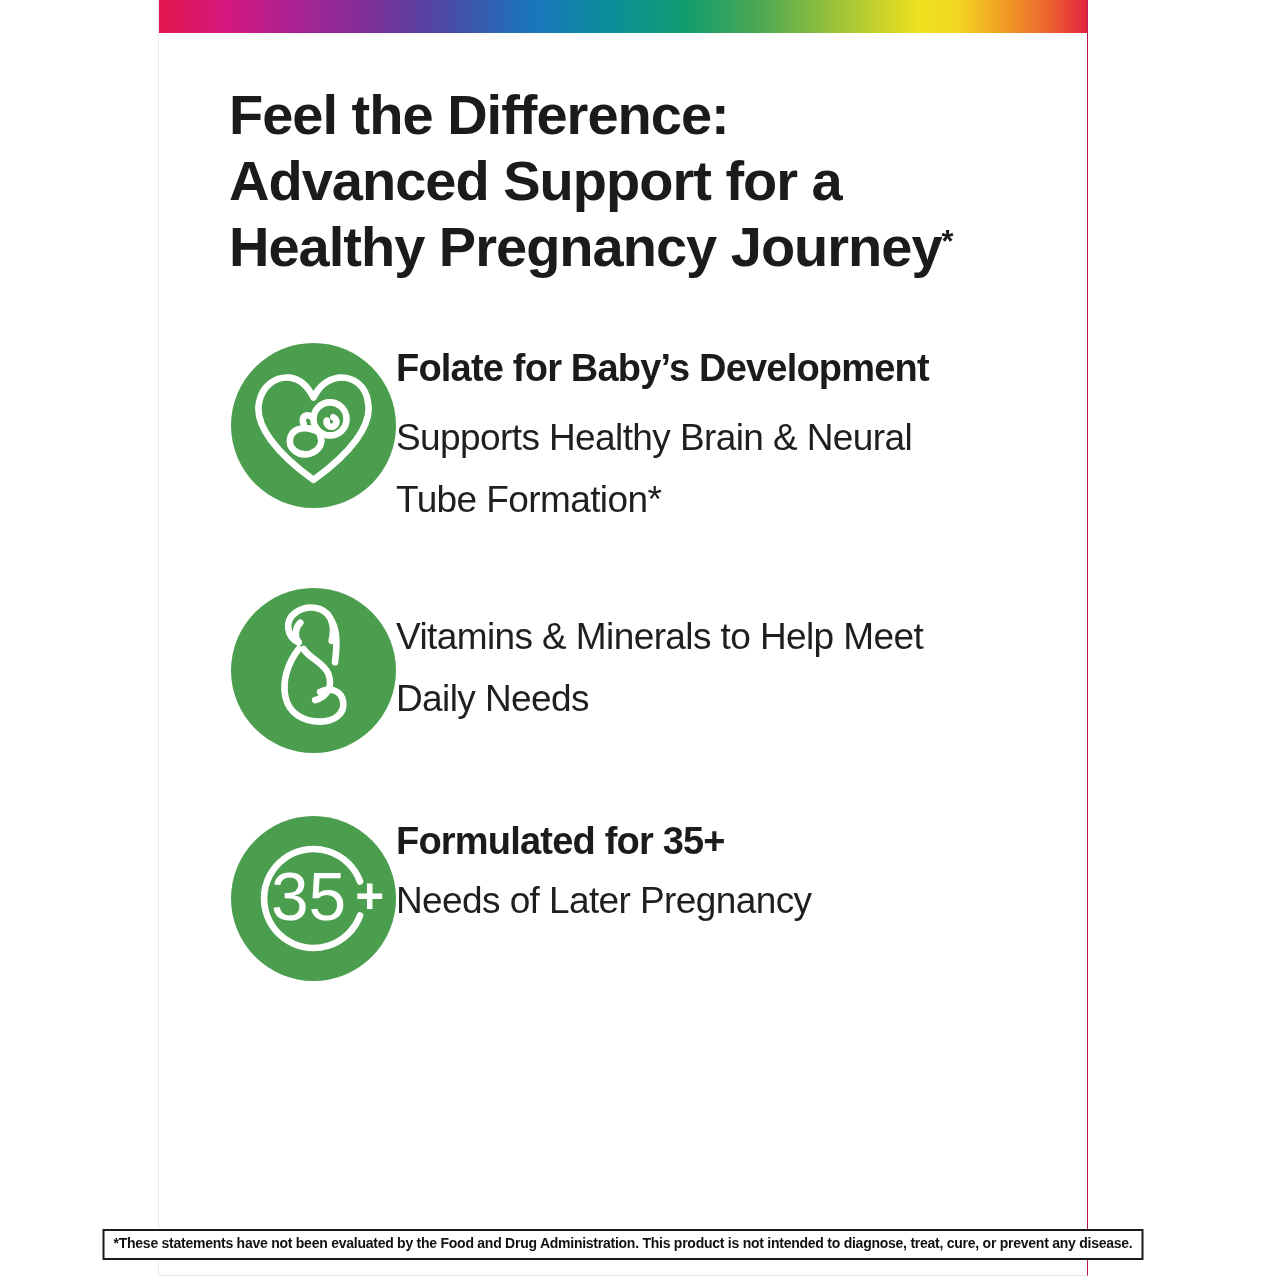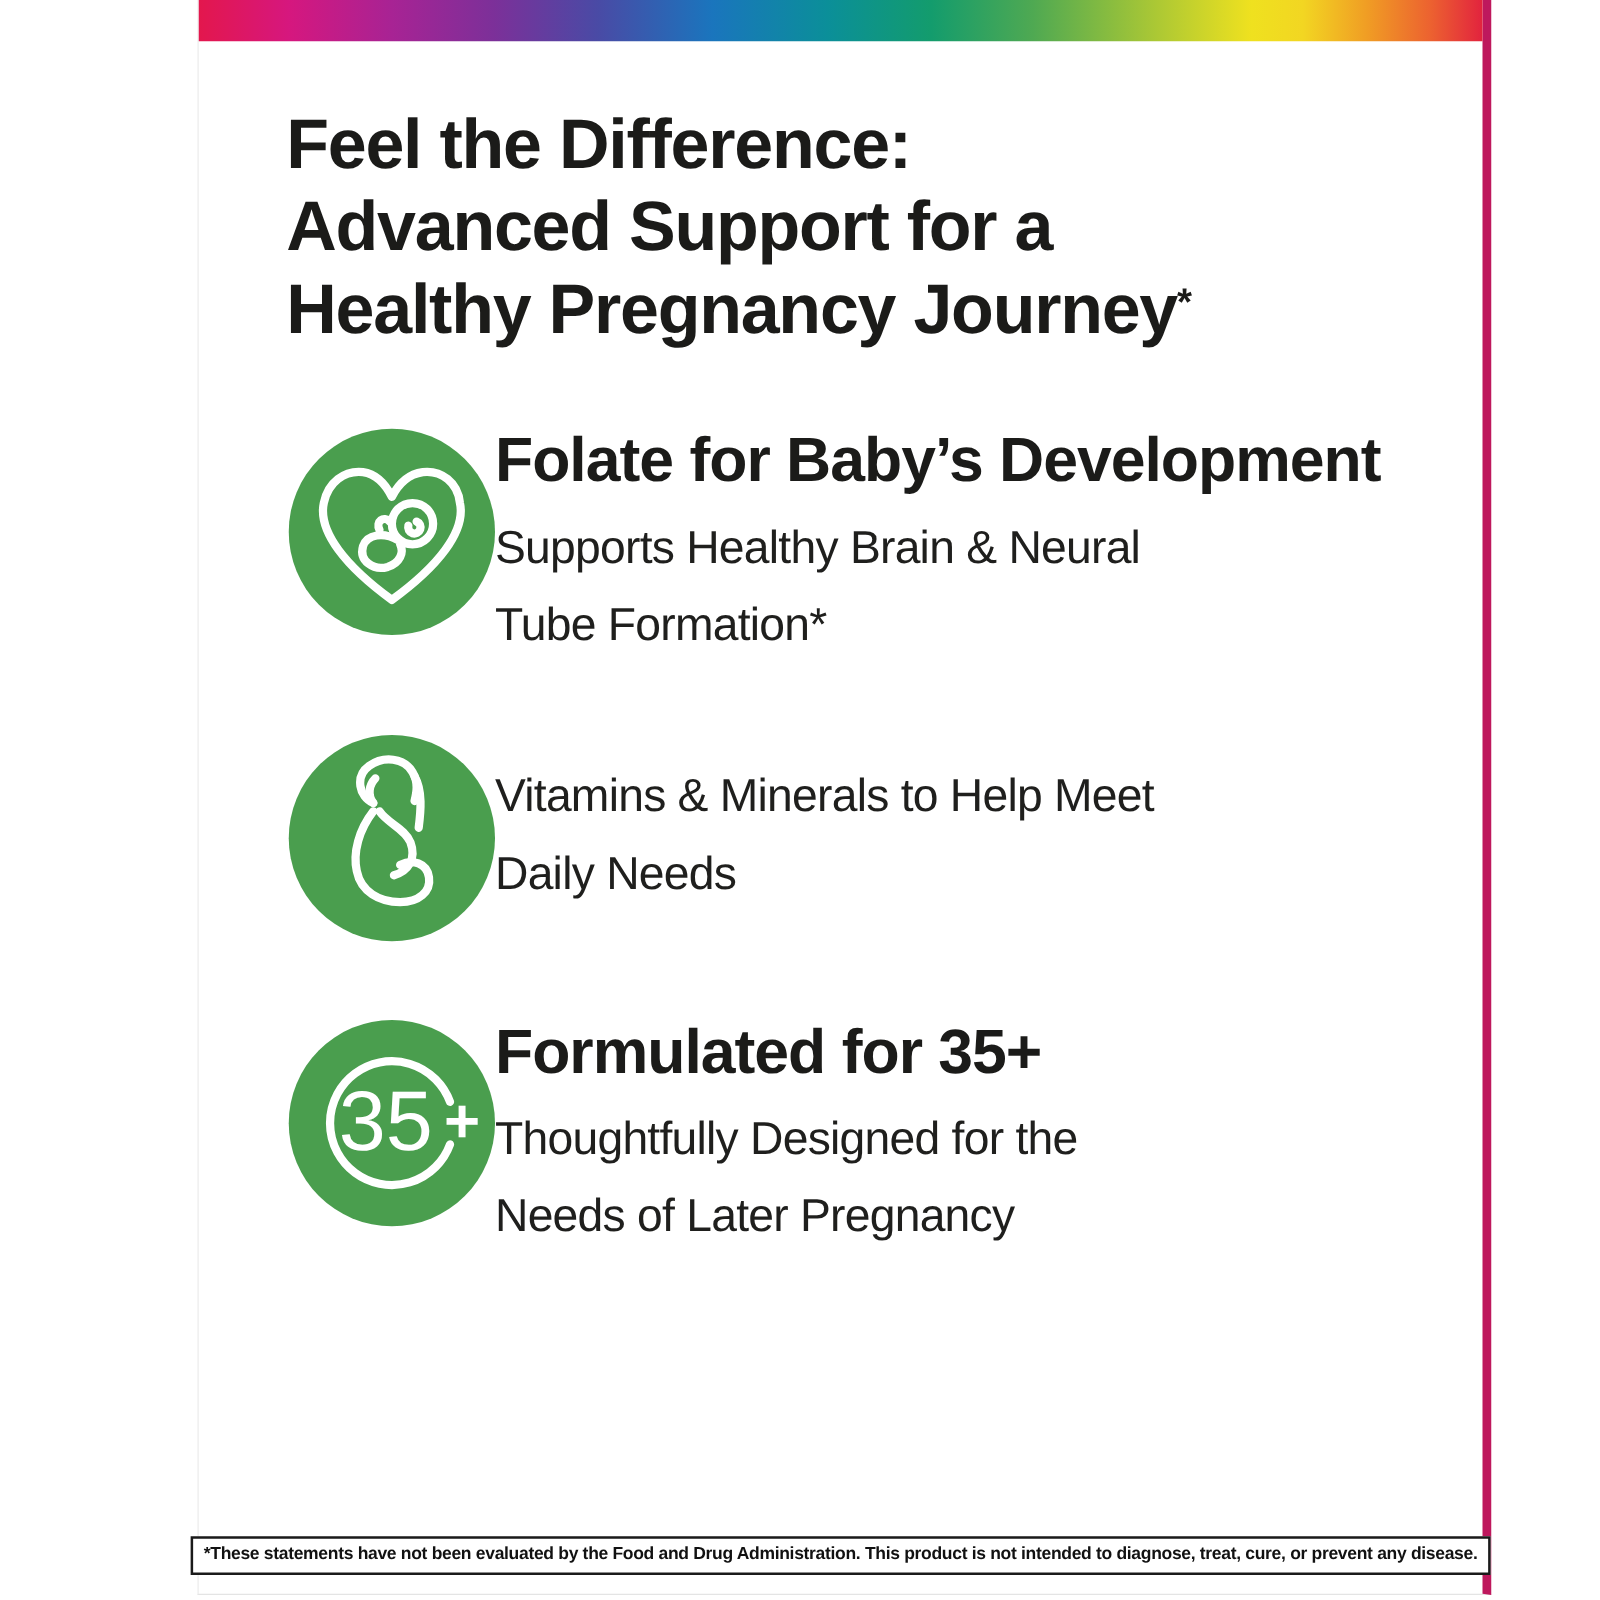--- a/index.html
+++ b/index.html
@@ -15,25 +15,25 @@
     position: relative;
     width: 1280px;
     height: 1280px;
     background: #ffffff;
     overflow: hidden;
   }
   .card {
     position: absolute;
     left: 158px;
     top: 0;
-    width: 1035px;
+    width: 930px;
     height: 1276px;
     background: #ffffff;
     border-left: 1px solid #ececec;
-    border-right: 7px solid #be185d;
+    border-right: 1px solid #be185d;
     border-bottom: 1px solid #e4e4e4;
     box-sizing: border-box;
   }
   .rainbow {
     position: absolute;
     left: 0;
     top: 0;
     width: 100%;
     height: 33px;
     background: linear-gradient(90deg,
@@ -75,21 +75,21 @@
     border-radius: 50%;
     display: flex;
     align-items: center;
     justify-content: center;
     overflow: hidden;
   }
   .icon-circle svg { display: block; }
   .ftext { padding-top: 2px; min-width: 0; }
   .fheading {
     color: #1b1b19;
-    font-size: 50px;
+    font-size: 38px;
     font-weight: bold;
     line-height: 46px;
     letter-spacing: -0.8px;
     white-space: nowrap;
   }
   .fbody {
     color: #1f1f1d;
     font-size: 37px;
     line-height: 50px;
     letter-spacing: -0.6px;
@@ -167,21 +167,20 @@
       <div class="feature">
         <div class="icon-circle" style="background:#4A9E4E">
           <svg width="165" height="165" viewBox="0 0 100 100" fill="none" stroke="#ffffff" stroke-width="4" stroke-linecap="round" stroke-linejoin="round">
             <path d="M 78.2 60.3 A 30 30 0 1 1 78.2 39.7"></path>
             <text x="47" y="63" text-anchor="middle" fill="#ffffff" stroke="none" font-family="Liberation Sans, sans-serif" font-size="41">35</text>
             <text x="84" y="59" text-anchor="middle" fill="#ffffff" stroke="none" font-family="Liberation Sans, sans-serif" font-size="30" font-weight="bold">+</text>
           </svg>
         </div>
         <div class="ftext">
           <div class="fheading">Formulated for 35+</div>
-          <div class="fbody first">Thoughtfully Designed for the</div>
           <div class="fbody">Needs of Later Pregnancy</div>
         </div>
       </div>
 
     </div>
 
     <div class="disclaimer-box">
       <span class="disclaimer-text">*These statements have not been evaluated by the Food and Drug Administration. This product is not intended to diagnose, treat, cure, or prevent any disease.</span>
     </div>
 

